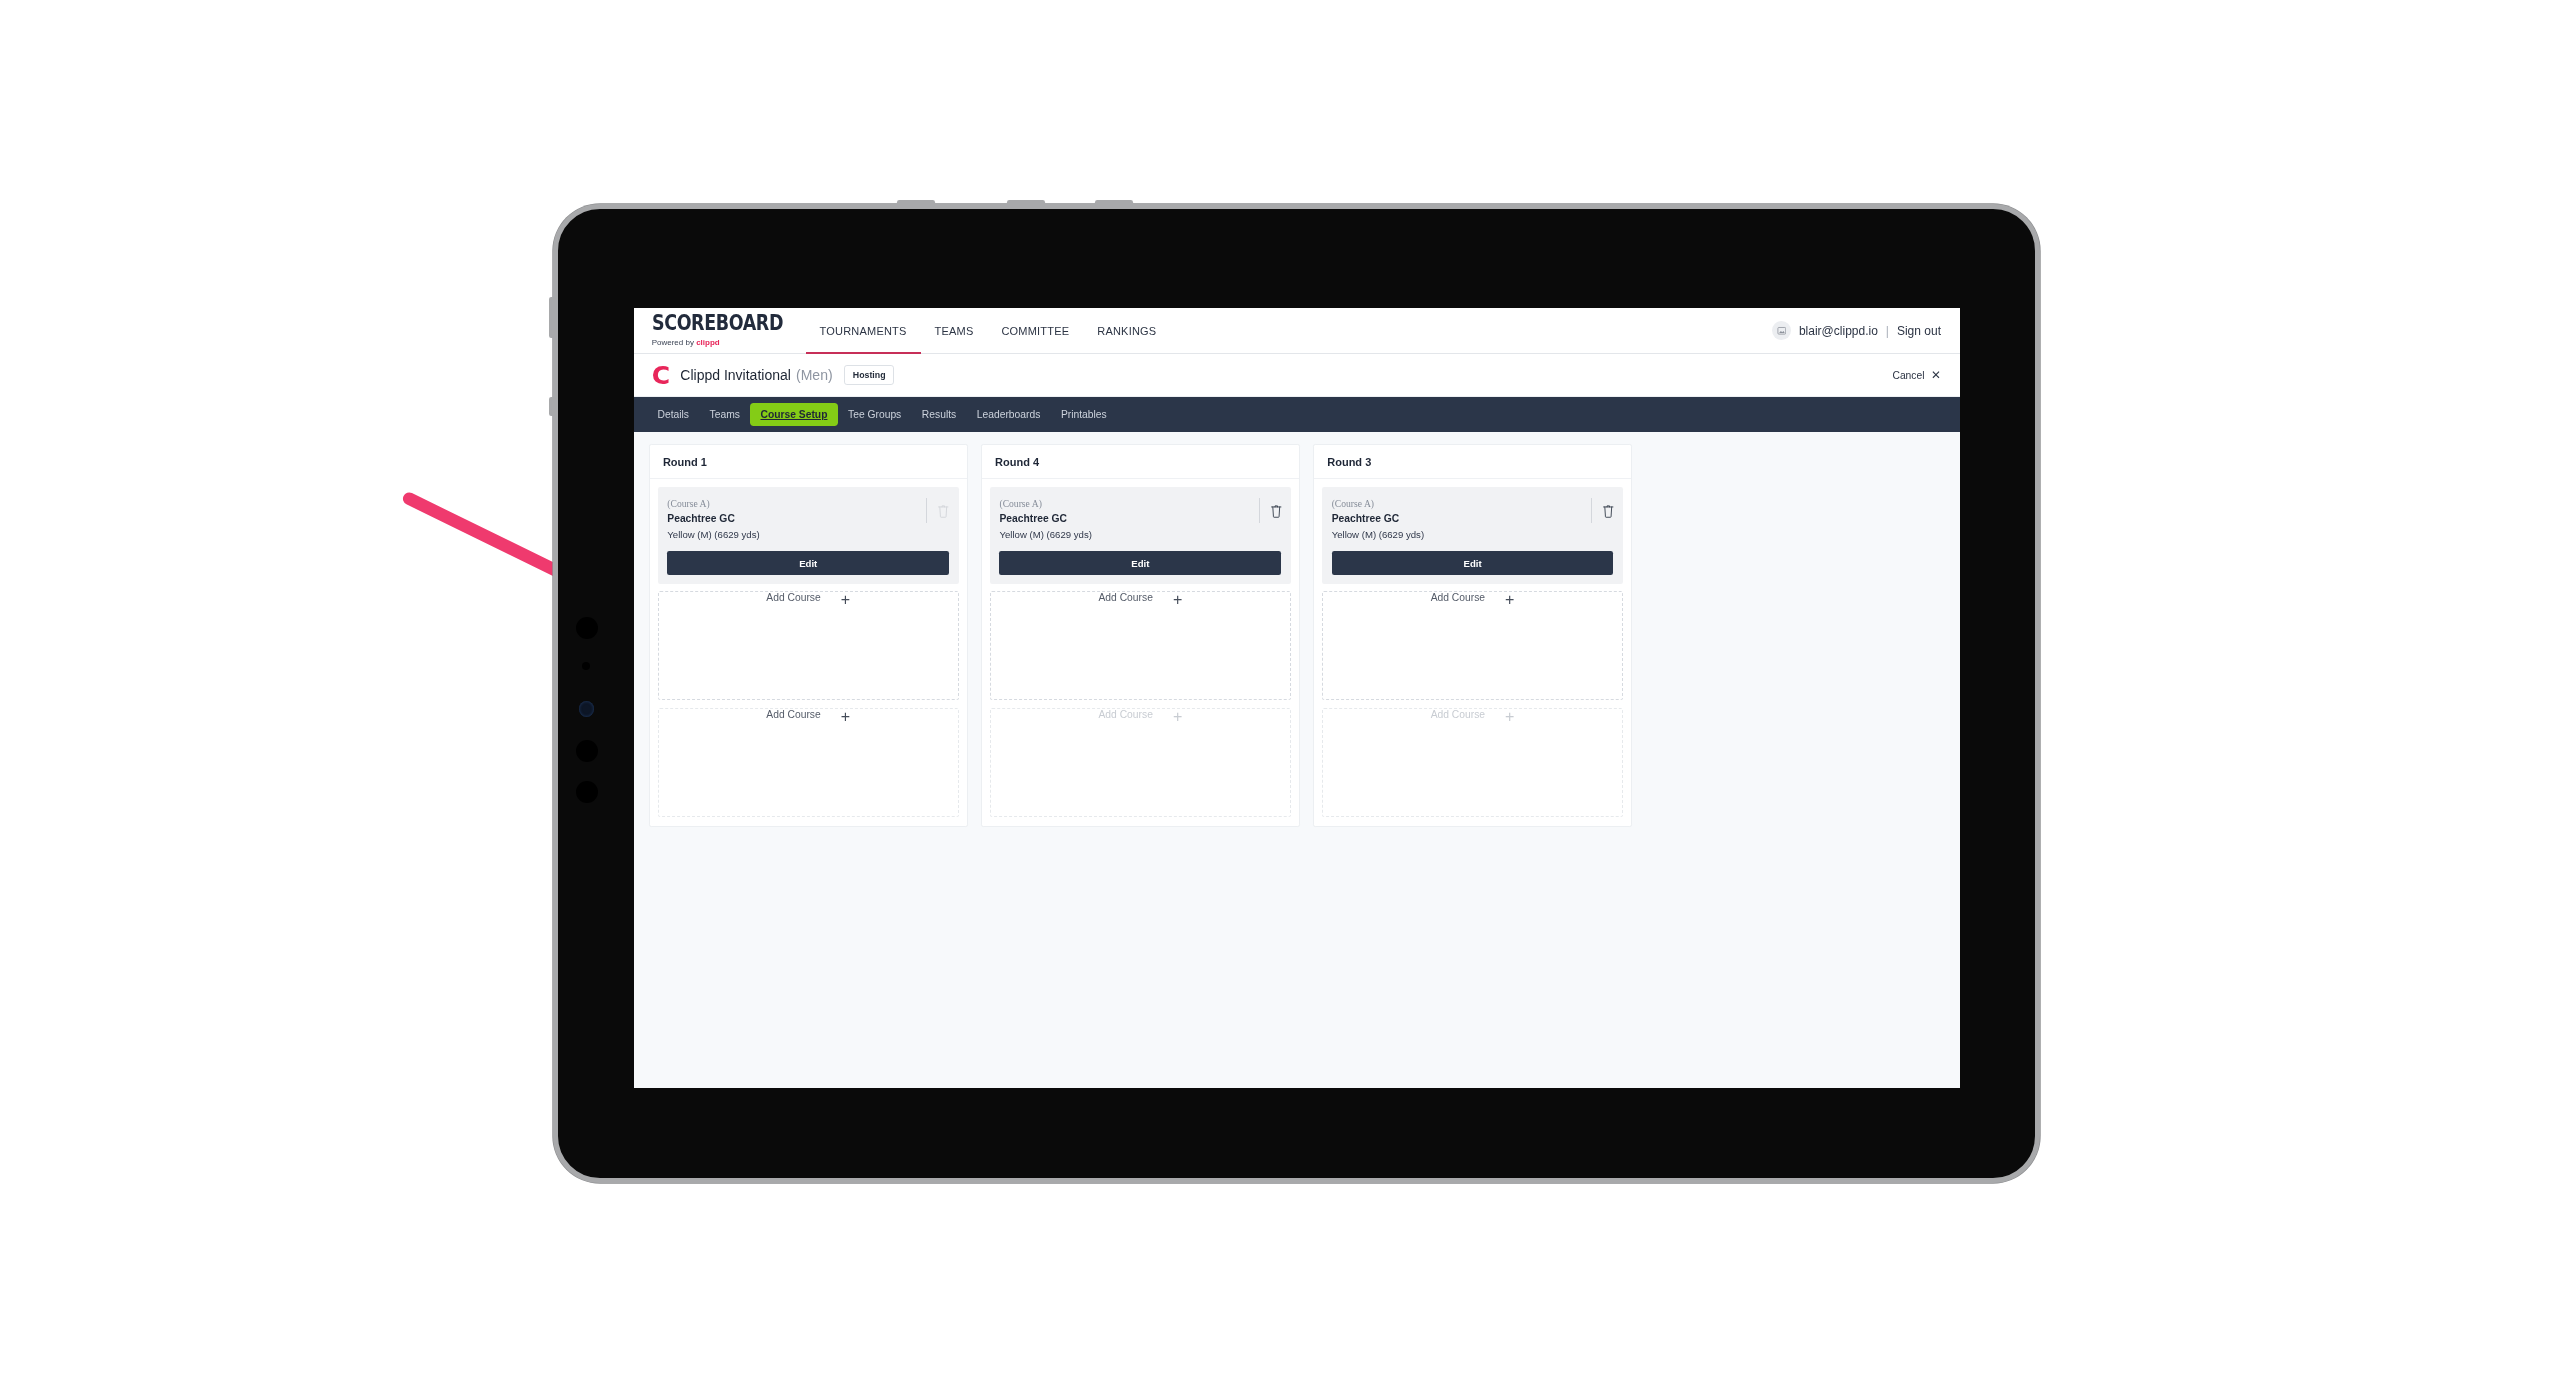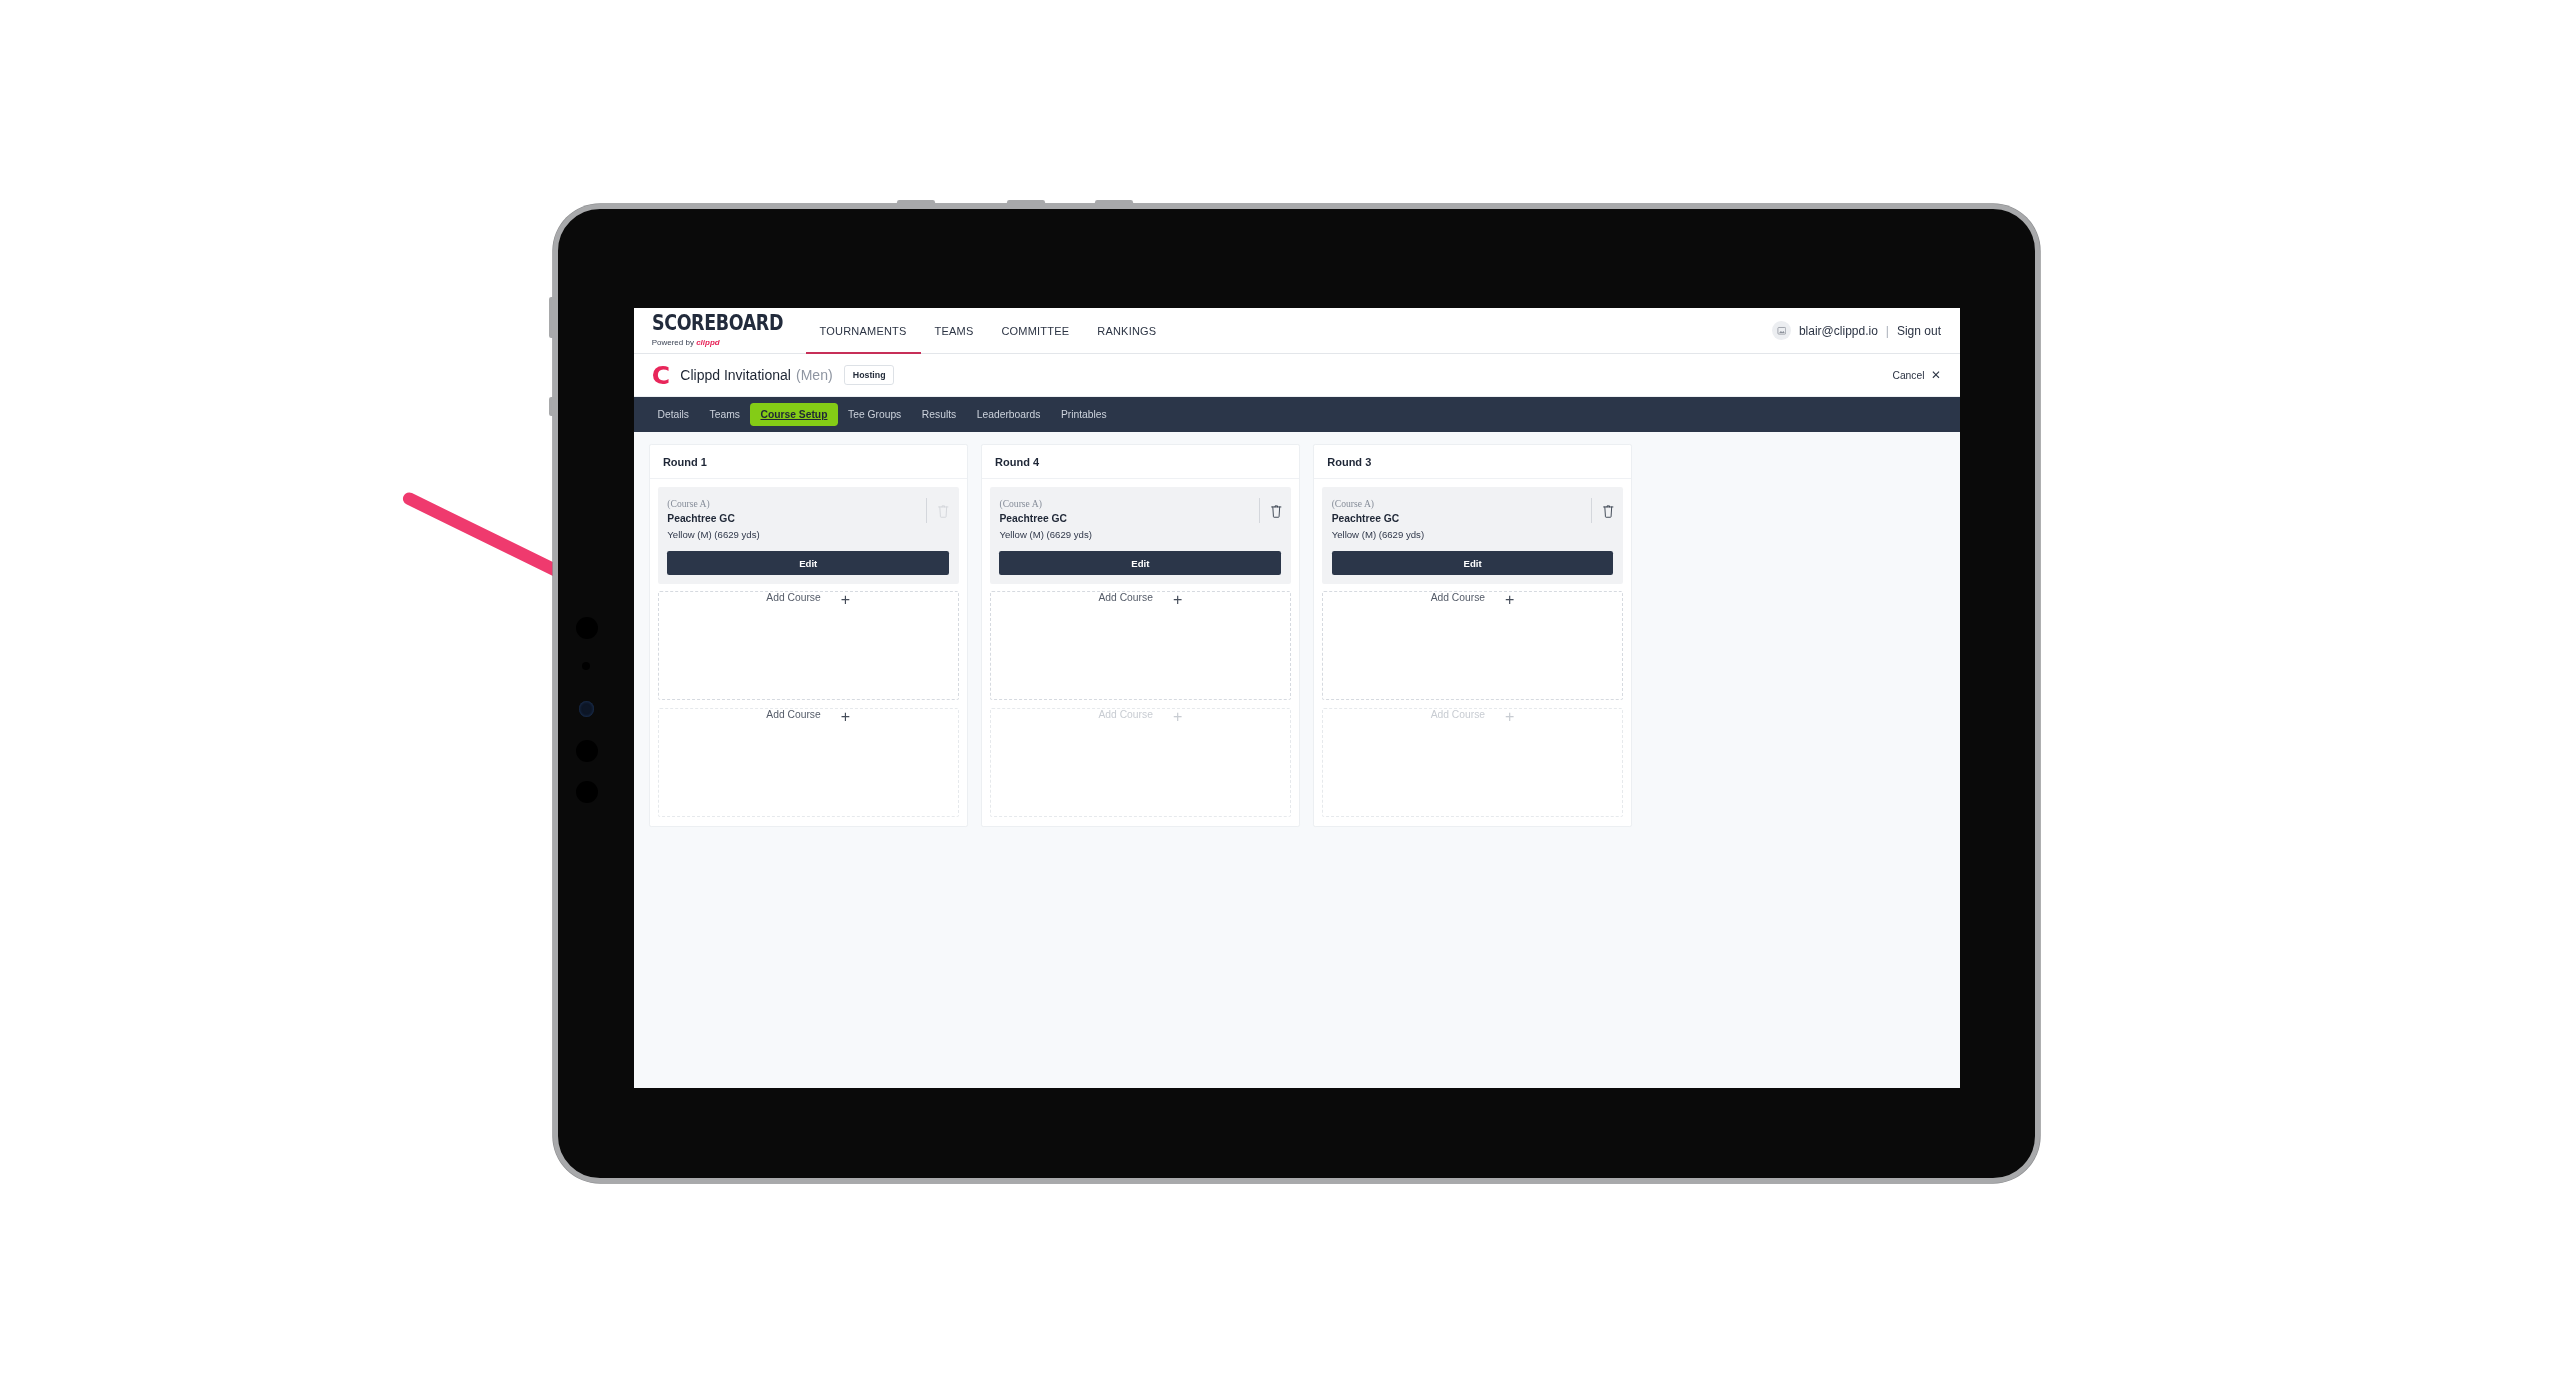--- a/index.html
+++ b/index.html
@@ -75,21 +75,21 @@
     font-weight: 700; font-size: 18.4px; letter-spacing: -0.4px;
     color: #222b3c; line-height: 1;
     transform: scaleY(1.18) scaleX(0.95);
     transform-origin: left center;
   }
   #brand .powered {
     margin-top: 6.6px;
     font-size: 8px; color: #3b4354; line-height: 1;
     white-space: nowrap;
   }
-  #brand .powered .cl { color: #e8265a; font-weight: 700; font-style: italic; }
+  #brand .powered .cl { color: #e8265a; font-weight: 700; }
 
   .navlink {
     display: flex; align-items: center; padding: 0 14px;
     font-size: 11px; color: #2c3444; letter-spacing: 0.2px;
     position: relative; cursor: pointer; white-space: nowrap;
   }
   .navlink.active::after {
     content: ""; position: absolute; left: 0; right: 0; bottom: -0.7px;
     height: 2.2px; background: #c72f58;
   }

